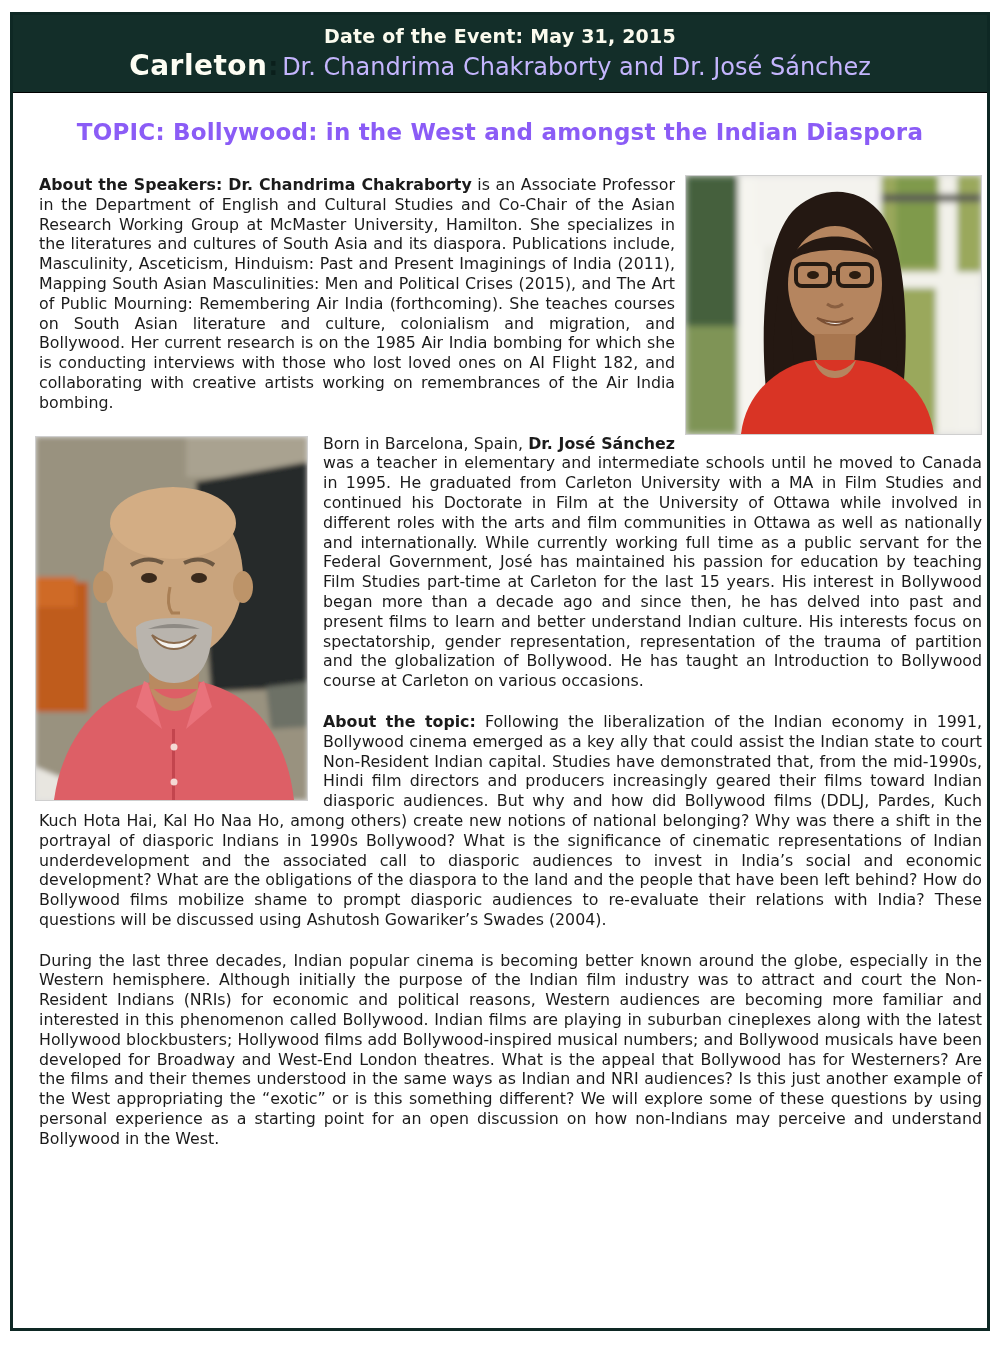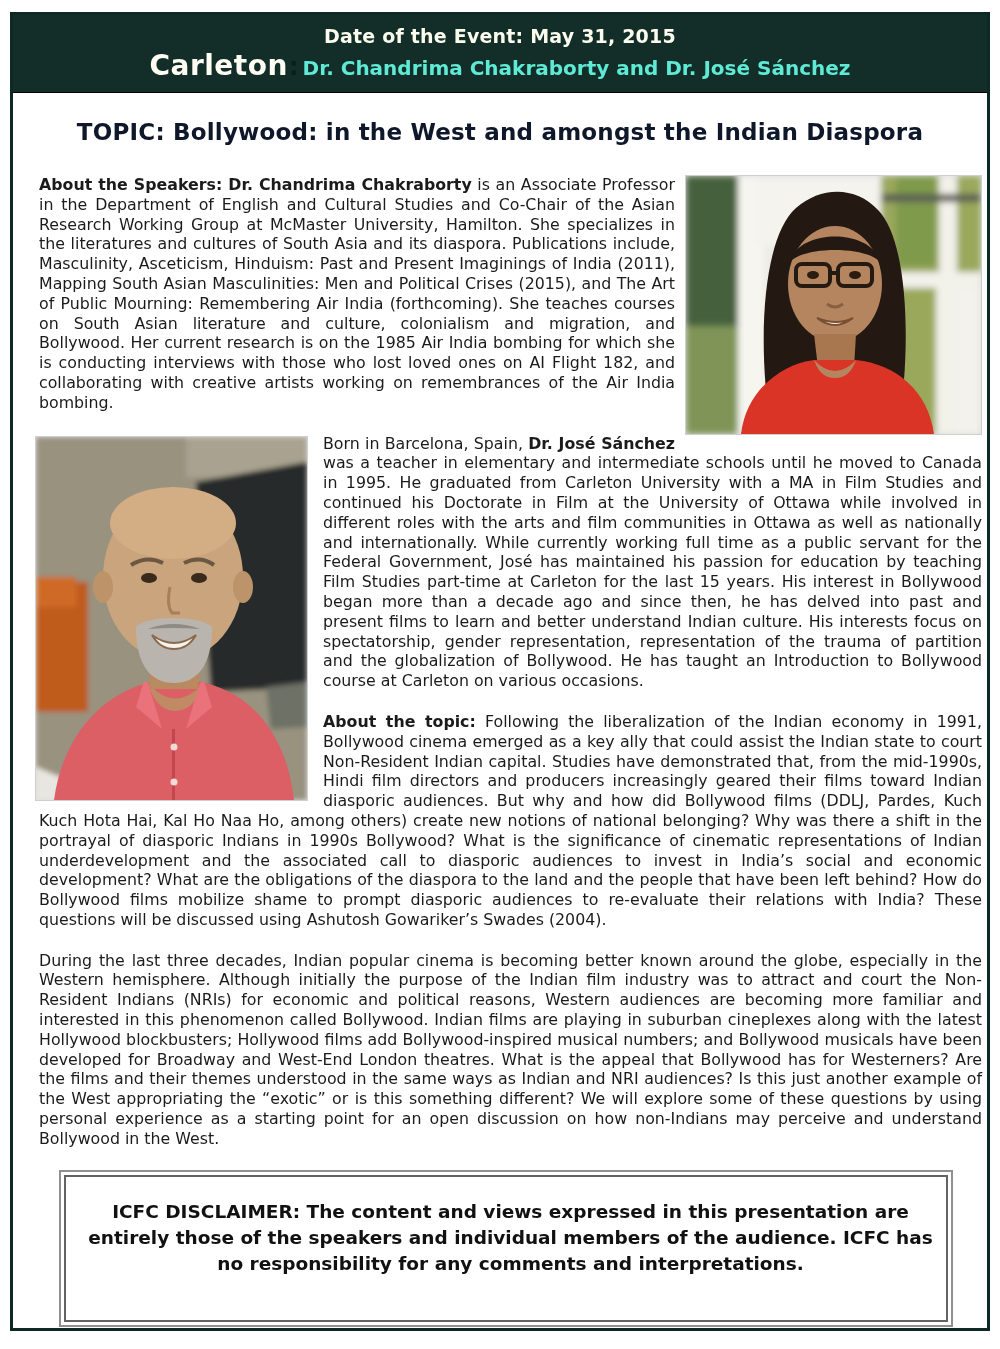--- a/index.html
+++ b/index.html
@@ -5,23 +5,23 @@
   html,body{margin:0;padding:0;background:#ffffff;}
   body{font-family:"DejaVu Sans","Liberation Sans",sans-serif;}
   .page{position:relative;width:1000px;height:1349px;background:#ffffff;overflow:hidden;}
   .frame{position:absolute;left:10px;top:12px;width:974px;height:1313px;border:3px solid #0e2824;background:#ffffff;}
   
   .header{background:#132e29;color:#fbfbee;text-align:center;padding:7px 0 10px 0;border-bottom:1px solid #000;}
   .header .date-line{font-size:19px;font-weight:bold;letter-spacing:.2px;margin-top:3px;}
   .header .speakers-line{margin-top:2px;white-space:nowrap;}
   .header .speakers-word{font-size:28px;font-weight:bold;color:#fdfdf3;letter-spacing:.5px;}
   .header .speakers-colon{font-size:24px;font-weight:bold;color:#0a1f1b;margin:0 4px 0 1px;}
-  .header .speakers-names{font-size:20px;font-weight:bold;color:#5eead4;}
+  .header .speakers-names{font-size:24px;font-weight:normal;color:#c4b5fd;}
   
-  .topic{margin:26px 0 30px 0;text-align:center;color:#0f172a;font-size:23px;font-weight:bold;letter-spacing:.2px;}
+  .topic{margin:26px 0 30px 0;text-align:center;color:#8b5cf6;font-size:23px;font-weight:bold;letter-spacing:.2px;}
   
   .flow{padding:0 5px 0 17px;color:#1b1b1b;font-size:15.8px;line-height:19.8px;text-align:justify;}
   .flow p{margin:0 0 21px 9px;}
   .b{font-weight:bold;}
   .photo{border:1px solid #cfcfcf;background:#ddd;}
   .photo-right{float:right;width:295px;height:258px;margin:0 0 10px 10px;}
   .photo-left{float:left;width:271px;height:363px;margin:2px 15px 0 5px;}
   .photo svg{display:block;width:100%;height:100%;}
   
   .disclaimer-outer{margin:16px auto 0 auto;width:884px;border:2px solid #909090;padding:3px;background:#fff;}
@@ -125,21 +125,16 @@
           </g>
         </svg>
       </div>
 
       <p><span>Born in Barcelona, Spain, </span><span class="b">Dr. José Sánchez</span><span> was a teacher in elementary and intermediate schools until he moved to Canada in 1995. He graduated from Carleton University with a MA in Film Studies and continued his Doctorate in Film at the University of Ottawa while involved in different roles with the arts and film communities in Ottawa as well as nationally and internationally. While currently working full time as a public servant for the Federal Government, José has maintained his passion for education by teaching Film Studies part-time at Carleton for the last 15 years. His interest in Bollywood began more than a decade ago and since then, he has delved into past and present films to learn and better understand Indian culture. His interests focus on spectatorship, gender representation, representation of the trauma of partition and the globalization of Bollywood. He has taught an Introduction to Bollywood course at Carleton on various occasions.</span></p>
 
       <p><span class="b">About the topic:</span><span> Following the liberalization of the Indian economy in 1991, Bollywood cinema emerged as a key ally that could assist the Indian state to court Non-Resident Indian capital. Studies have demonstrated that, from the mid-1990s, Hindi film directors and producers increasingly geared their films toward Indian diasporic audiences. But why and how did Bollywood films (DDLJ, Pardes, Kuch Kuch Hota Hai, Kal Ho Naa Ho, among others) create new notions of national belonging? Why was there a shift in the portrayal of diasporic Indians in 1990s Bollywood? What is the significance of cinematic representations of Indian underdevelopment and the associated call to diasporic audiences to invest in India’s social and economic development? What are the obligations of the diaspora to the land and the people that have been left behind? How do Bollywood films mobilize shame to prompt diasporic audiences to re-evaluate their relations with India? These questions will be discussed using Ashutosh Gowariker’s Swades (2004).</span></p>
 
       <p>During the last three decades, Indian popular cinema is becoming better known around the globe, especially in the Western hemisphere. Although initially the purpose of the Indian film industry was to attract and court the Non-Resident Indians (NRIs) for economic and political reasons, Western audiences are becoming more familiar and interested in this phenomenon called Bollywood. Indian films are playing in suburban cineplexes along with the latest Hollywood blockbusters; Hollywood films add Bollywood-inspired musical numbers; and Bollywood musicals have been developed for Broadway and West-End London theatres. What is the appeal that Bollywood has for Westerners? Are the films and their themes understood in the same ways as Indian and NRI audiences? Is this just another example of the West appropriating the “exotic” or is this something different? We will explore some of these questions by using personal experience as a starting point for an open discussion on how non-Indians may perceive and understand Bollywood in the West.</p>
 
-      <div class="disclaimer-outer">
-        <div class="disclaimer-inner">
-          <p class="disclaimer-text">ICFC DISCLAIMER: The content and views expressed in this presentation are entirely those of the speakers and individual members of the audience. ICFC has no responsibility for any comments and interpretations.</p>
-        </div>
-      </div>
 
     </div>
   </div>
 </div>
 
 </body></html>

